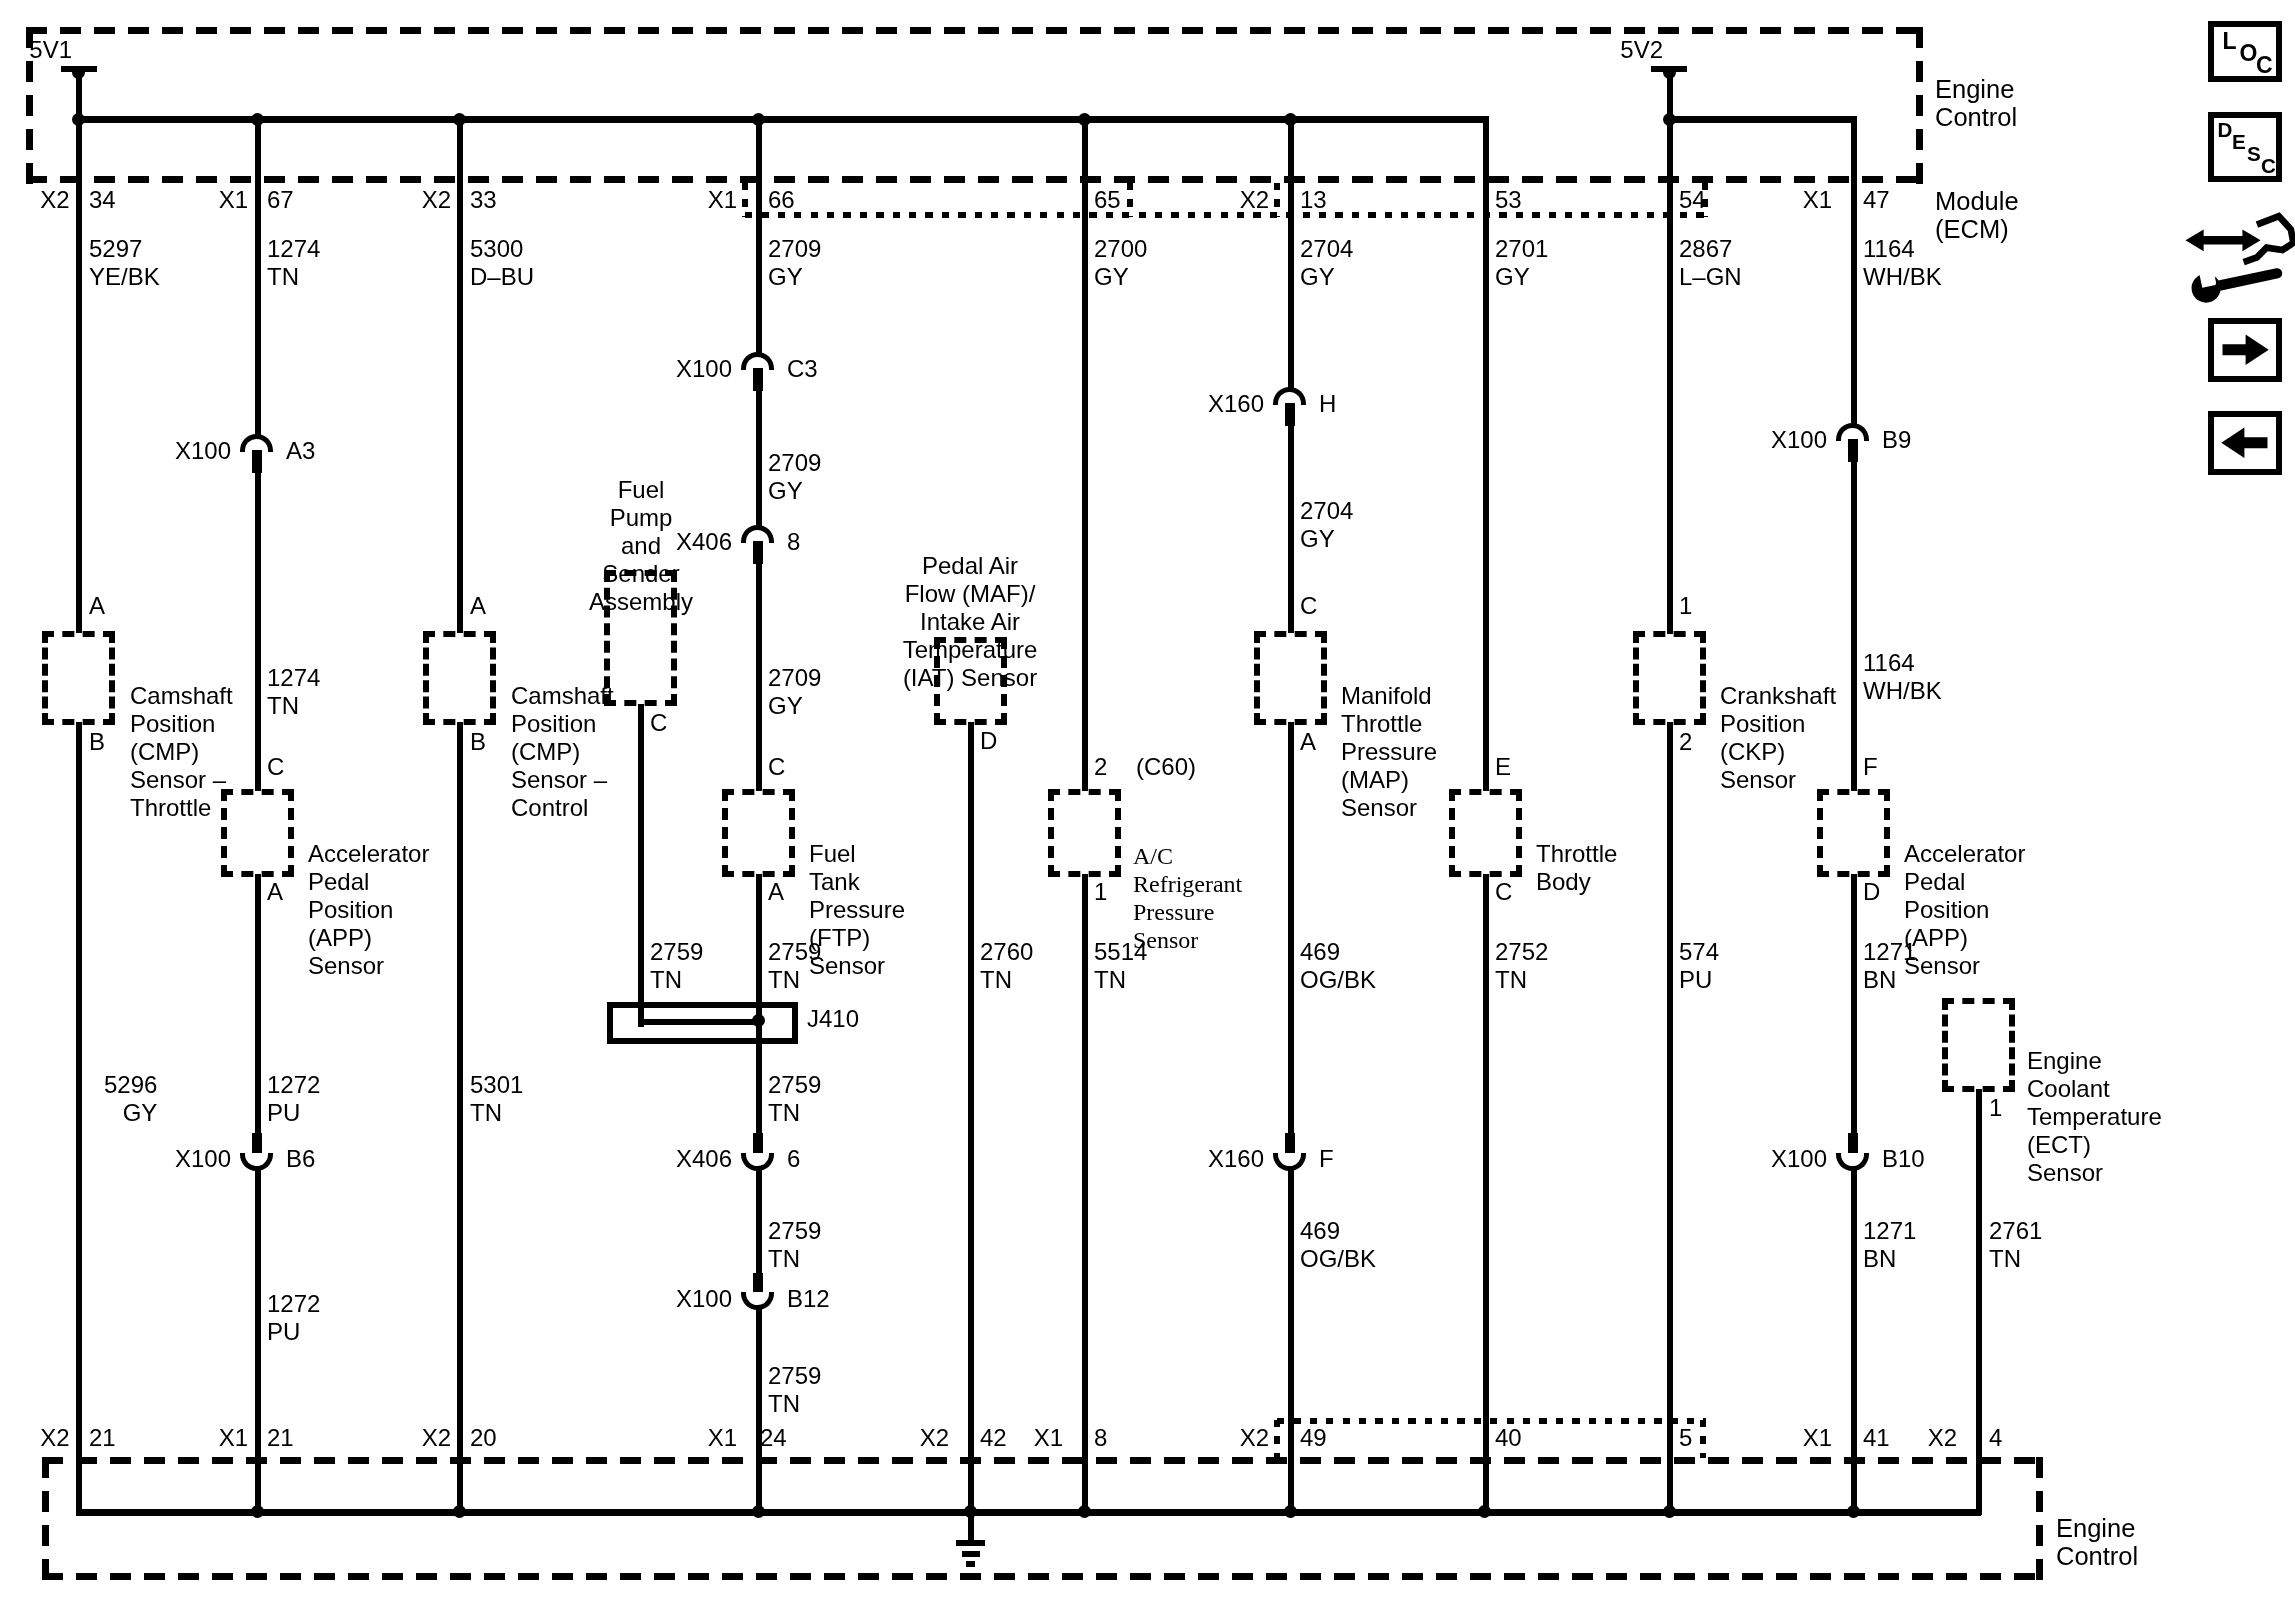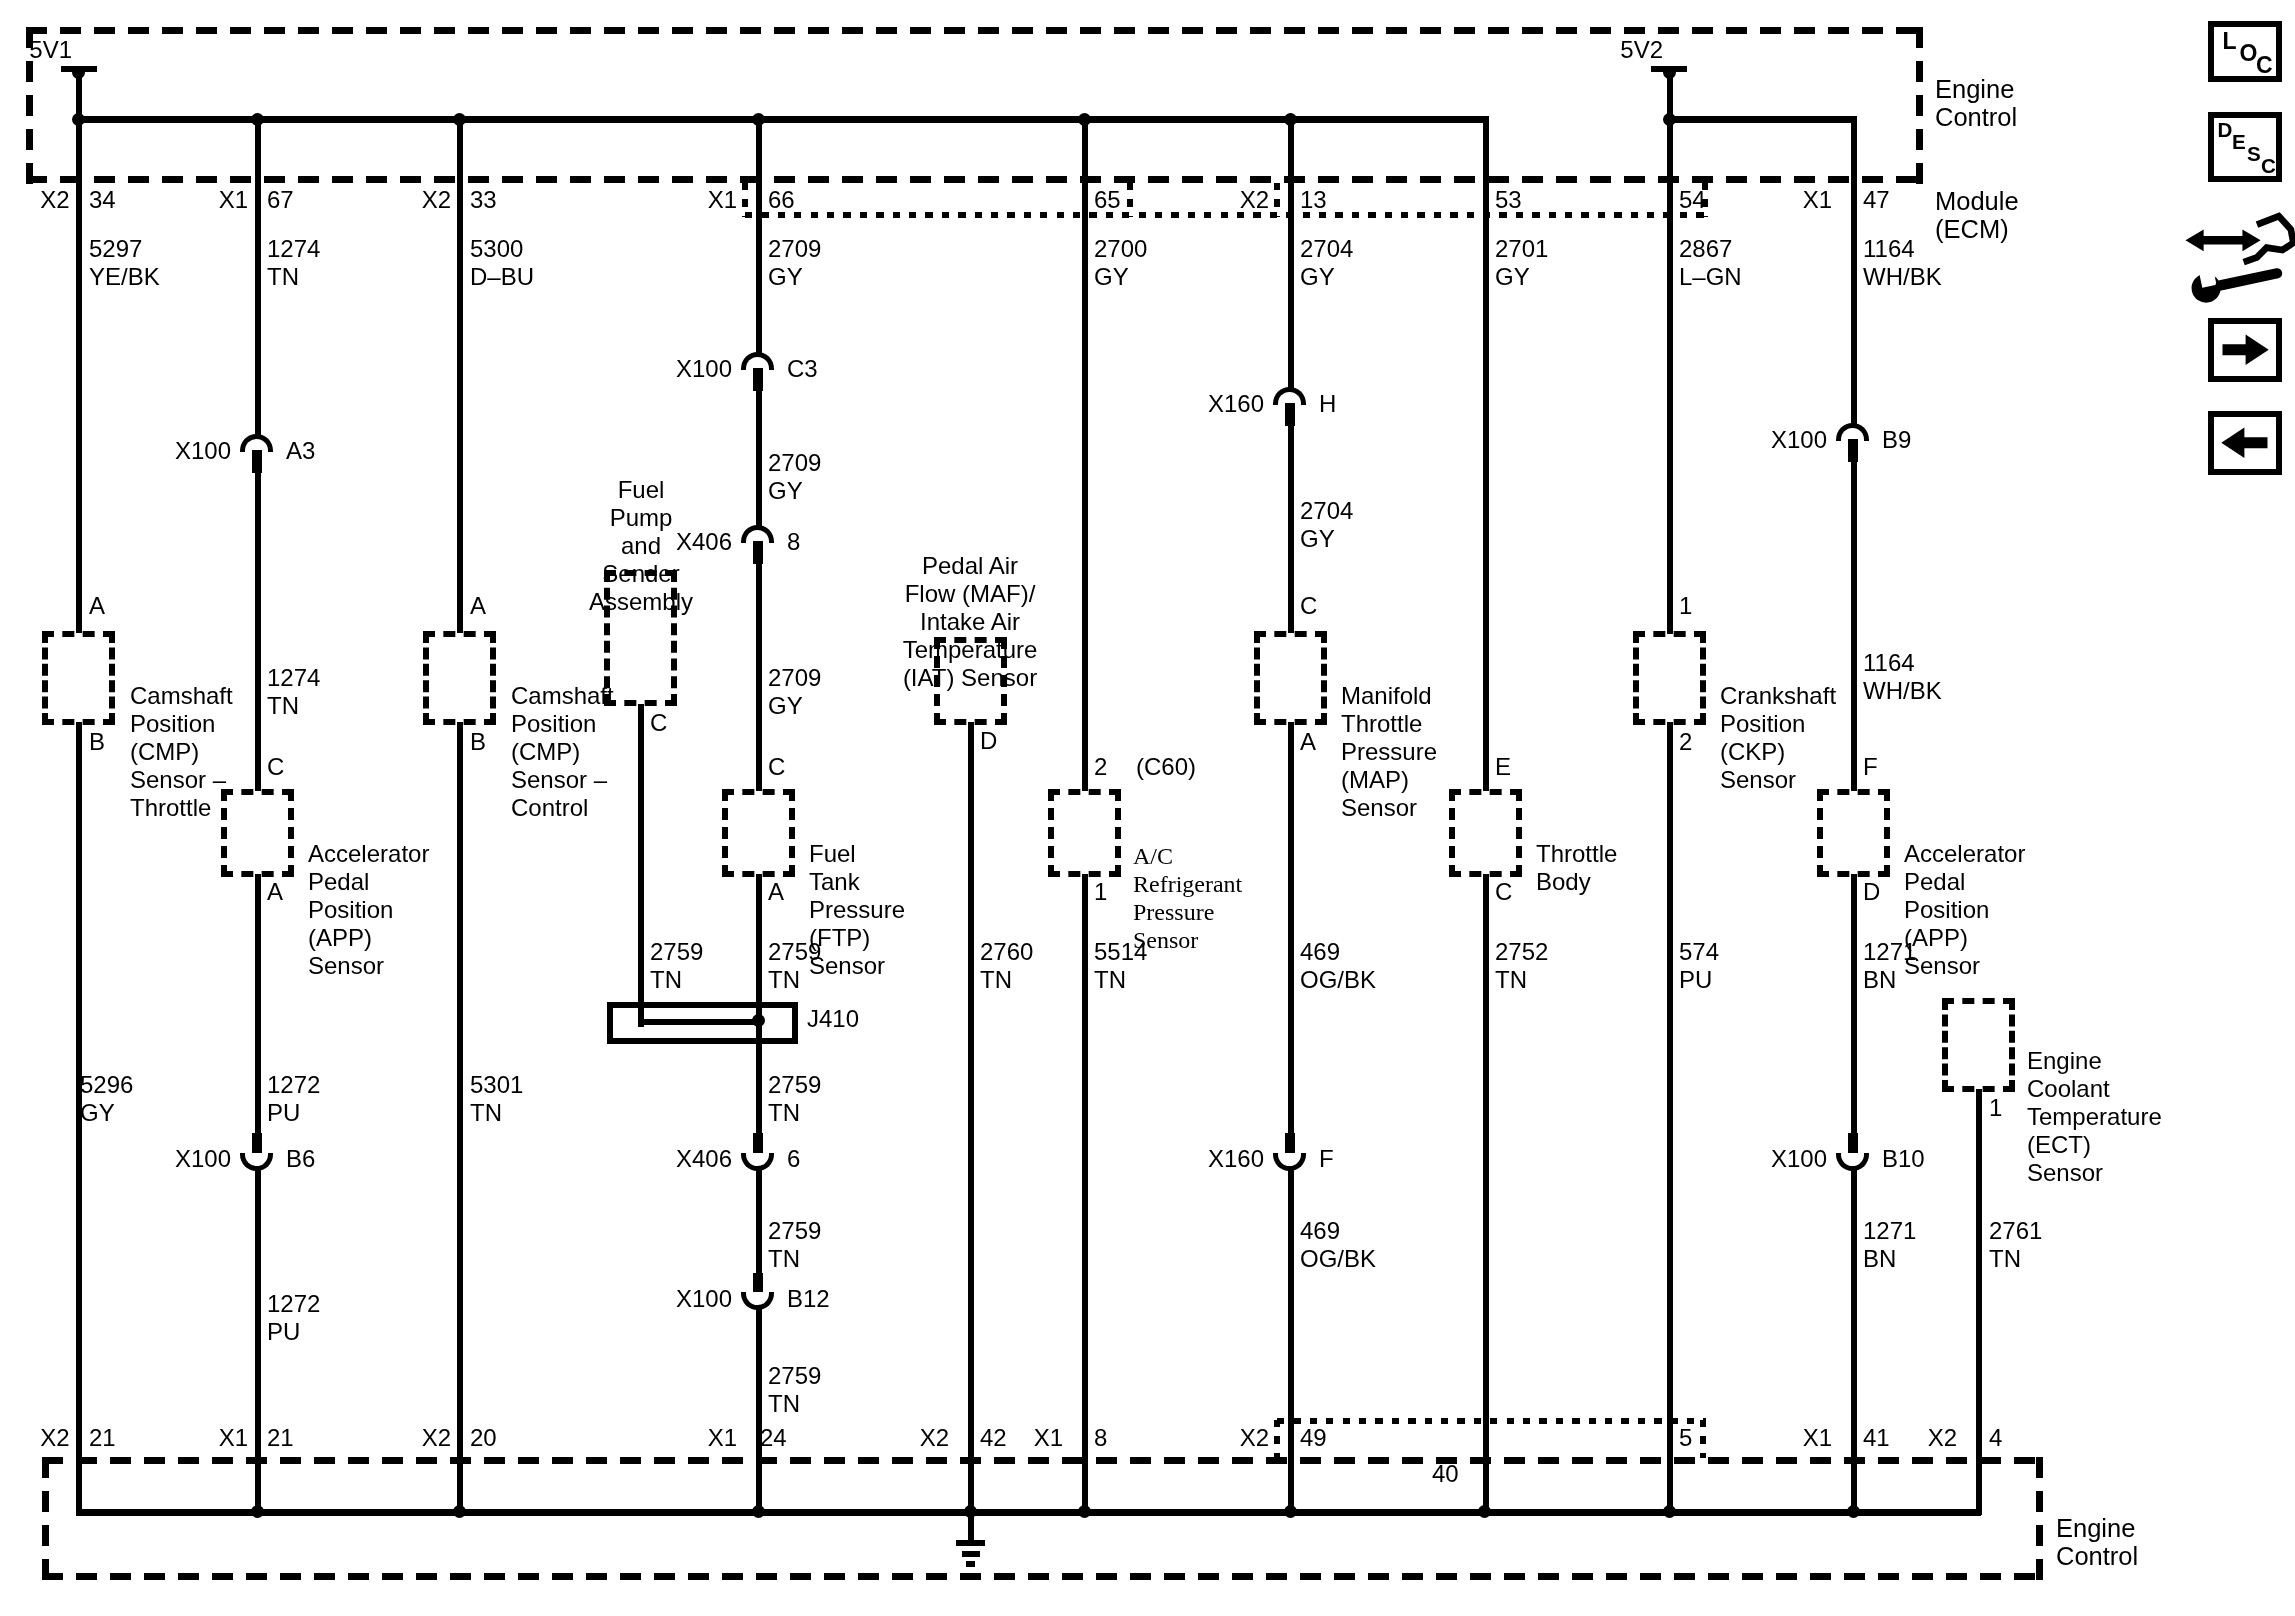--- a/index.html
+++ b/index.html
@@ -122,21 +122,21 @@
   <div class="txt ml" style="left:267px;top:664px;"><span>1274</span><span>TN</span></div>
   <div class="txt ml" style="left:768px;top:664px;"><span>2709</span><span>GY</span></div>
   <div class="txt ml" style="left:650px;top:938px;"><span>2759</span><span>TN</span></div>
   <div class="txt ml" style="left:768px;top:938px;"><span>2759</span><span>TN</span></div>
   <div class="txt ml" style="left:980px;top:938px;"><span>2760</span><span>TN</span></div>
   <div class="txt ml" style="left:1094px;top:938px;"><span>5514</span><span>TN</span></div>
   <div class="txt ml" style="left:1300px;top:938px;"><span>469</span><span>OG/BK</span></div>
   <div class="txt ml" style="left:1495px;top:938px;"><span>2752</span><span>TN</span></div>
   <div class="txt ml" style="left:1679px;top:938px;"><span>574</span><span>PU</span></div>
   <div class="txt ml" style="left:1863px;top:938px;"><span>1271</span><span>BN</span></div>
-  <div class="txt ml" style="left:80px;top:1071px;"><span>5296</span><span>GY</span></div>
+  <div class="txt ml" style="left:104px;top:1071px;text-align:right;"><span>5296</span><span>GY</span></div>
   <div class="txt ml" style="left:267px;top:1071px;"><span>1272</span><span>PU</span></div>
   <div class="txt ml" style="left:470px;top:1071px;"><span>5301</span><span>TN</span></div>
   <div class="txt ml" style="left:768px;top:1071px;"><span>2759</span><span>TN</span></div>
   <div class="txt ml" style="left:768px;top:1217px;"><span>2759</span><span>TN</span></div>
   <div class="txt ml" style="left:267px;top:1290px;"><span>1272</span><span>PU</span></div>
   <div class="txt ml" style="left:1300px;top:1217px;"><span>469</span><span>OG/BK</span></div>
   <div class="txt ml" style="left:1863px;top:1217px;"><span>1271</span><span>BN</span></div>
   <div class="txt ml" style="left:1989px;top:1217px;"><span>2761</span><span>TN</span></div>
   <div class="txt ml" style="left:768px;top:1362px;"><span>2759</span><span>TN</span></div>
 
@@ -279,21 +279,21 @@
   <div class="txt cr" style="left:379px;top:1424px;width:72px;">X2</div>
   <div class="txt" style="left:470px;top:1424px;">20</div>
   <div class="txt cr" style="left:665px;top:1424px;width:72px;">X1</div>
   <div class="txt" style="left:760px;top:1424px;">24</div>
   <div class="txt cr" style="left:877px;top:1424px;width:72px;">X2</div>
   <div class="txt" style="left:980px;top:1424px;">42</div>
   <div class="txt cr" style="left:991px;top:1424px;width:72px;">X1</div>
   <div class="txt" style="left:1094px;top:1424px;">8</div>
   <div class="txt cr" style="left:1197px;top:1424px;width:72px;">X2</div>
   <div class="txt" style="left:1300px;top:1424px;">49</div>
-  <div class="txt" style="left:1432px;top:1424px;margin-top:36px;">40</div>
+  <div class="txt" style="left:1495px;top:1424px;">40</div>
   <div class="txt" style="left:1679px;top:1424px;">5</div>
   <div class="txt cr" style="left:1760px;top:1424px;width:72px;">X1</div>
   <div class="txt" style="left:1863px;top:1424px;">41</div>
   <div class="txt cr" style="left:1885px;top:1424px;width:72px;">X2</div>
   <div class="txt" style="left:1989px;top:1424px;">4</div>
 
   <div class="hdash" style="left:42px;top:1457px;width:2001px;"></div>
   <div class="hdash" style="left:42px;top:1573px;width:2001px;"></div>
   <div class="vdash" style="left:42px;top:1457px;height:123px;"></div>
   <div class="vdash" style="left:2036px;top:1457px;height:123px;"></div>

